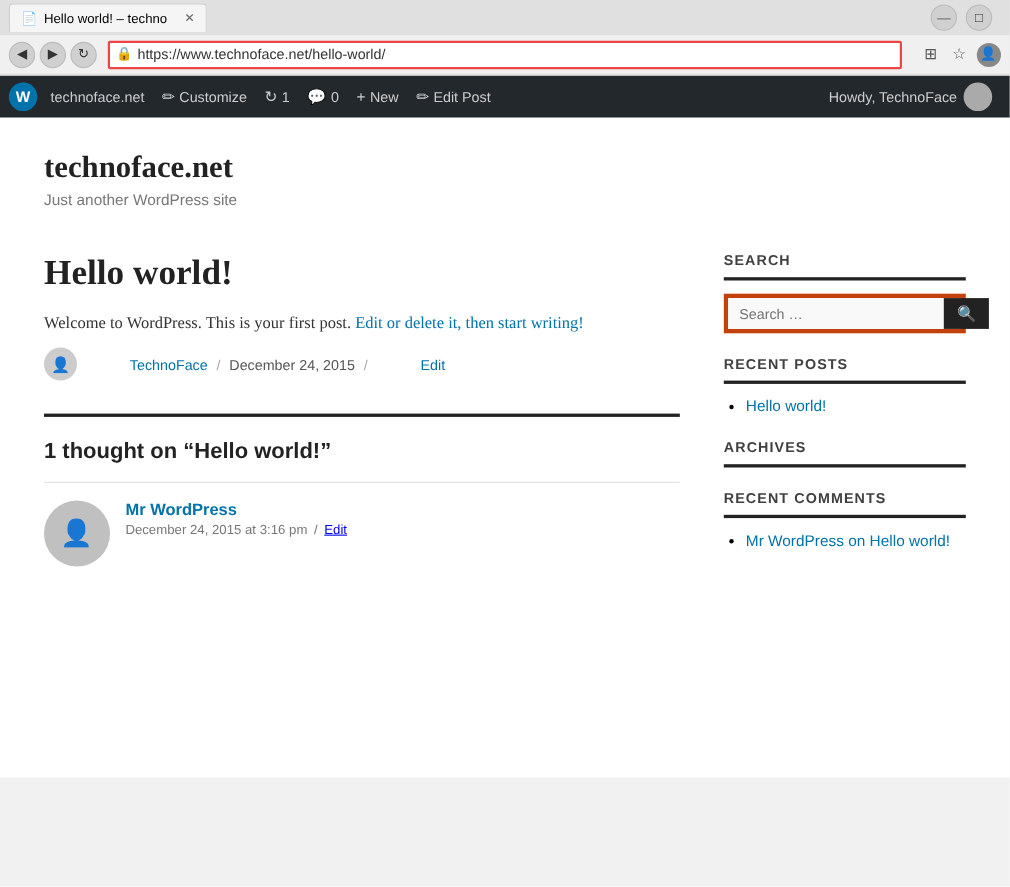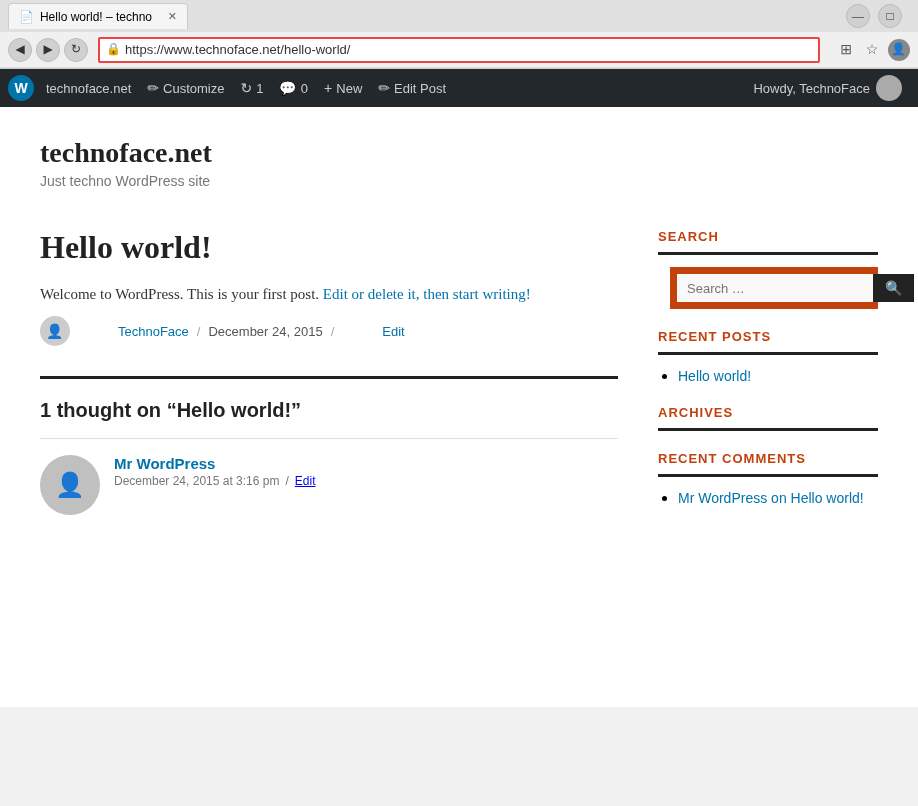--- a/index.html
+++ b/index.html
@@ -264,34 +264,33 @@
       margin-top: 2px;
     }
 
     
     .sidebar-widget {
       margin-bottom: 20px;
     }
     .sidebar-widget-title {
       font-size: 13px;
       font-weight: bold;
-      color: #c2410c;
+      color: #404040;
       letter-spacing: 1px;
       text-transform: uppercase;
       border-bottom: 3px solid #222;
       padding-bottom: 8px;
       margin-bottom: 12px;
       font-family: Arial, sans-serif;
     }
 
     .search-form {
       display: flex;
-      border: 7px solid #c2410c;
+      border: 4px solid #c2410c;
       margin-bottom: 8px;
-      margin-left: 12px;
     }
     .search-input {
       flex: 1;
       padding: 6px 10px;
       border: none;
       outline: none;
       font-size: 13px;
       font-family: Arial, sans-serif;
       color: #aaa;
       background: #f9f9f9;
@@ -390,21 +389,21 @@
       <span>Howdy, TechnoFace</span>
       <span style="margin-left:6px; width:26px; height:26px; background:#aaa; border-radius:50%; display:inline-block;"></span>
     </div>
   </div>
 </div>
 
 <div class="page-wrapper">
 
   <div class="site-header">
     <div class="site-title">technoface.net</div>
-    <div class="site-description">Just techno WordPress site</div>
+    <div class="site-description">Just another WordPress site</div>
   </div>
 
   <div class="content-area">
 
     <div class="main-content">
 
       <article>
         <h1 class="post-title">Hello world!</h1>
         <div class="post-content">
           <span>Welcome to WordPress. This is your first post. </span><a href="#">Edit or delete it, then start writing!</a>

